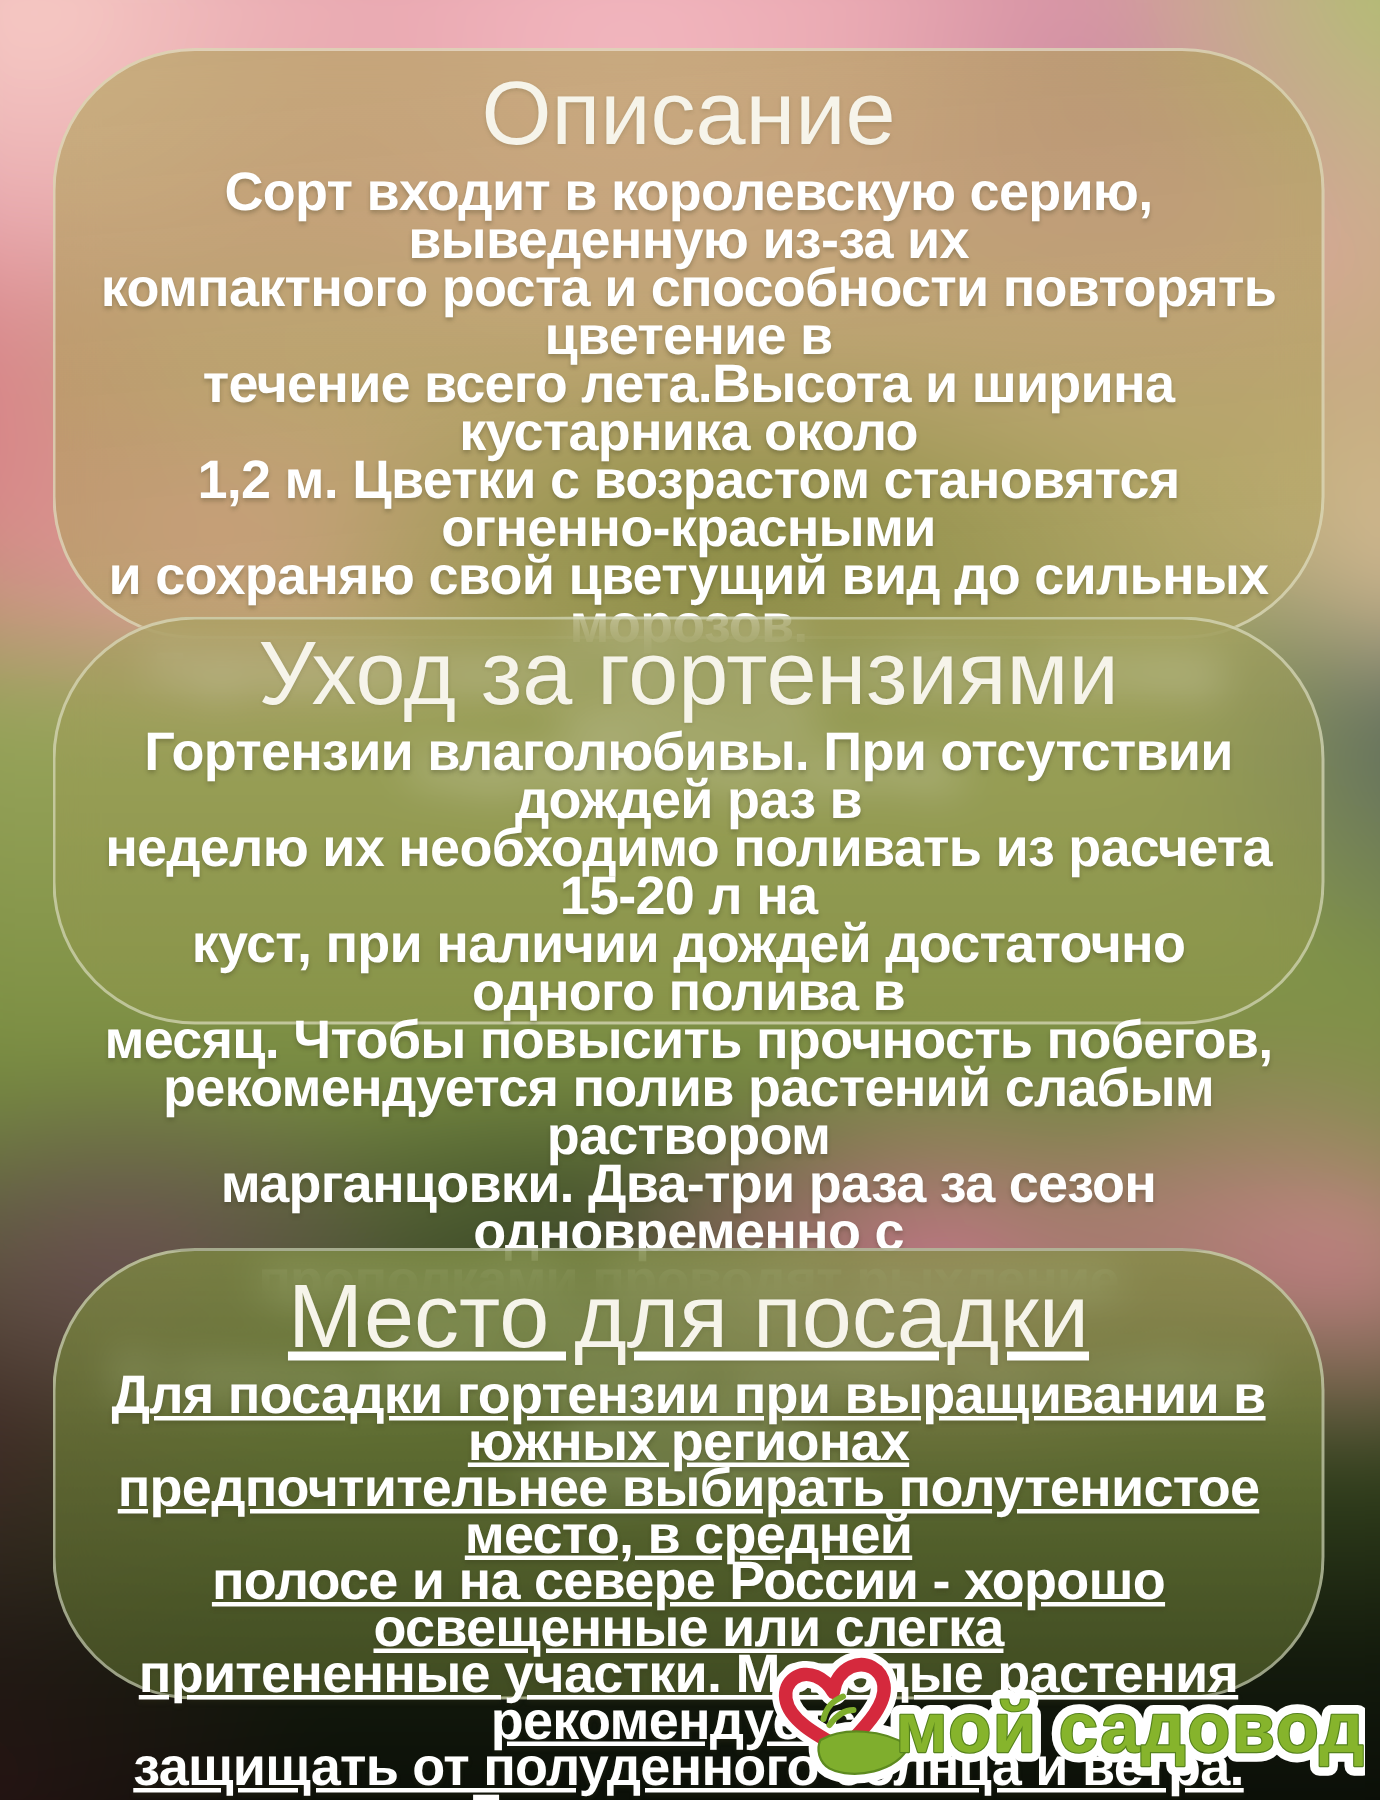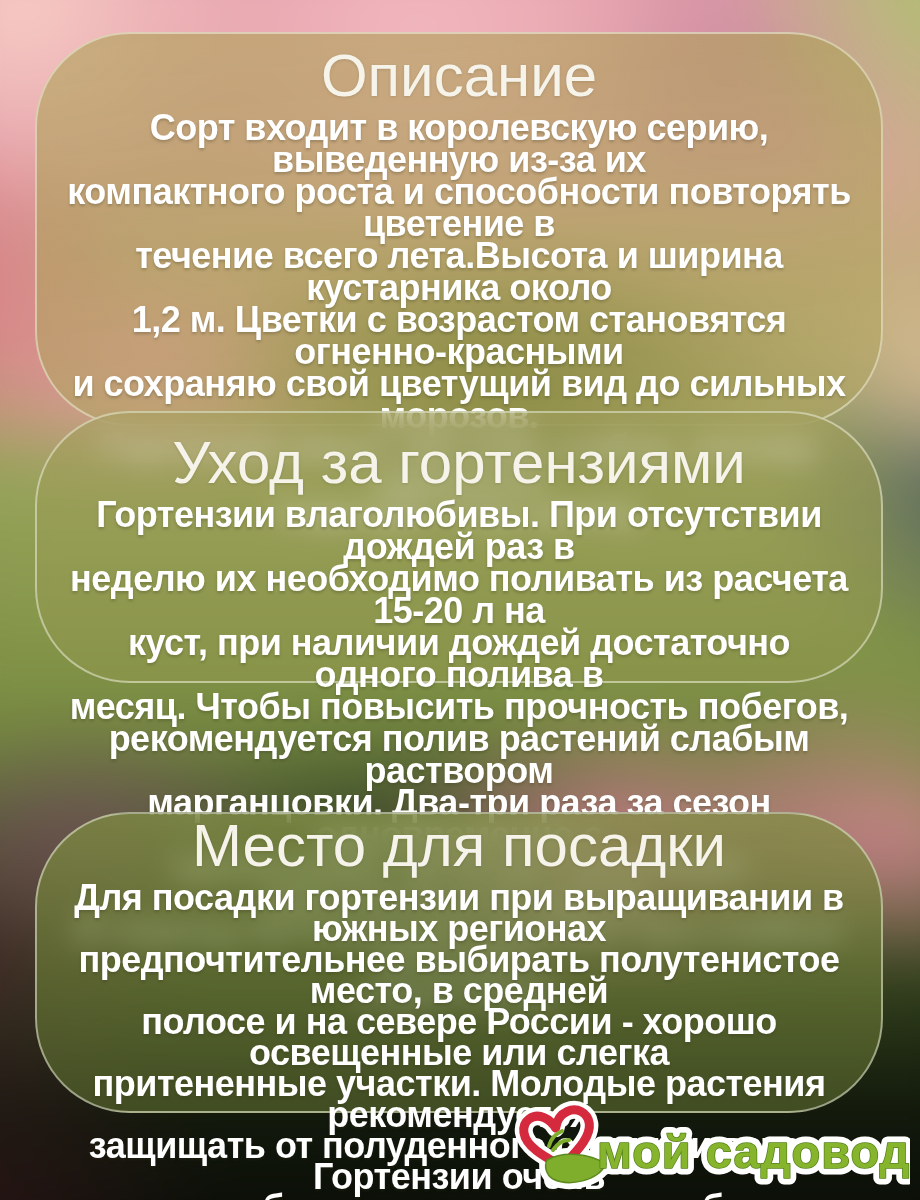--- a/index.html
+++ b/index.html
@@ -50,26 +50,27 @@
     margin:4px 0 0 0;padding:0 26px;
     font-size:36px;font-weight:700;line-height:32px;letter-spacing:-0.5px;
     white-space:pre-line;
     text-shadow:0 2px 3px rgba(50,50,25,0.28);
   }
   #panel-description{
     top:32px;height:394px;padding-top:10px;
     background:linear-gradient(175deg, rgba(172,160,84,0.60), rgba(176,164,98,0.55));
   }
   #panel-care{
-    top:411px;height:272px;padding-top:18px;
+    top:411px;height:272px;padding-top:4px;
     background:linear-gradient(180deg, rgba(162,158,90,0.55), rgba(142,150,76,0.58));
   }
   #panel-place{
-    top:812px;height:301px;padding-top:0;
+    top:832px;height:301px;padding-top:12px;
     background:linear-gradient(180deg, rgba(128,142,66,0.72), rgba(84,98,44,0.70));
+    text-decoration:underline;
   }
   #panel-place p{line-height:31px;}
   .logo{
     position:absolute;left:505px;top:1098px;width:405px;height:102px;z-index:3;text-align:right;
   }
   .logo svg{display:block;width:405px;height:102px;}
   .logo text{
     font-family:"Liberation Sans","DejaVu Sans",sans-serif;
     font-weight:bold;font-size:47px;letter-spacing:1px;
   }

